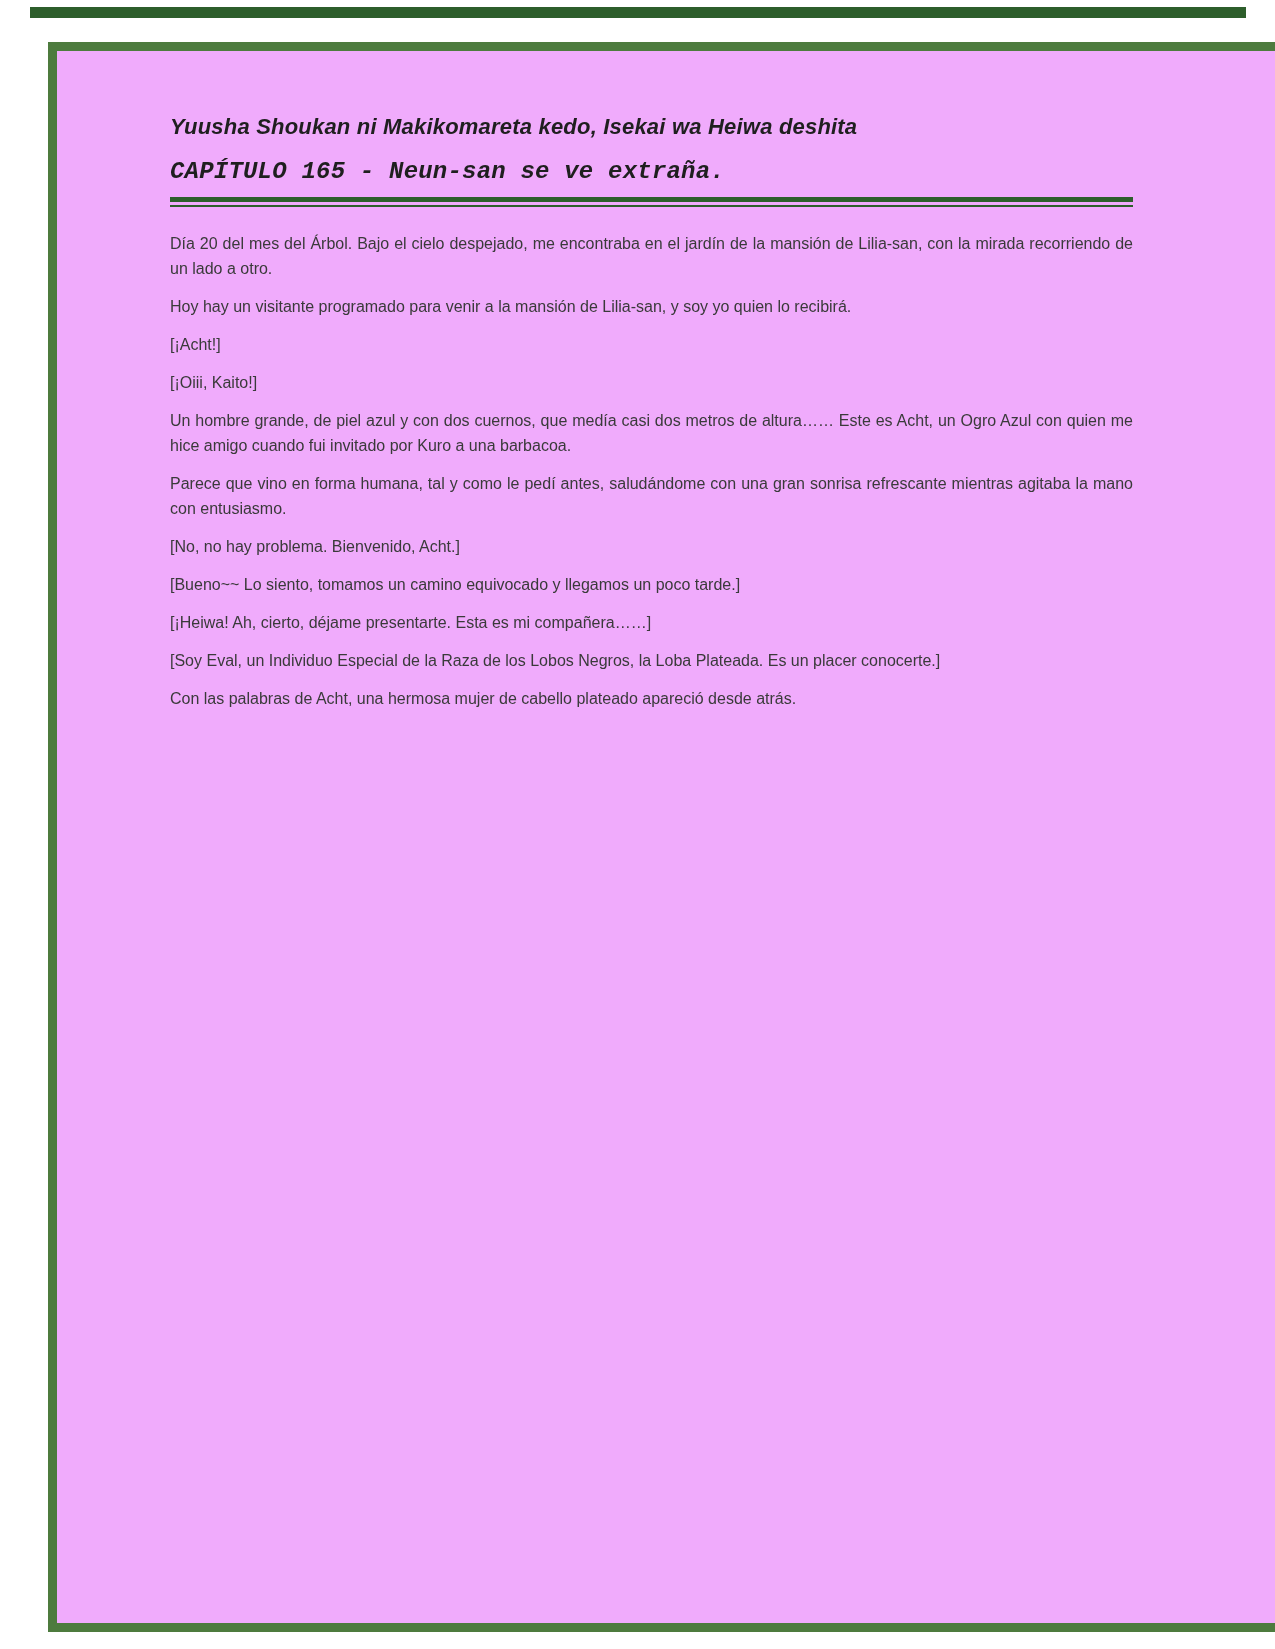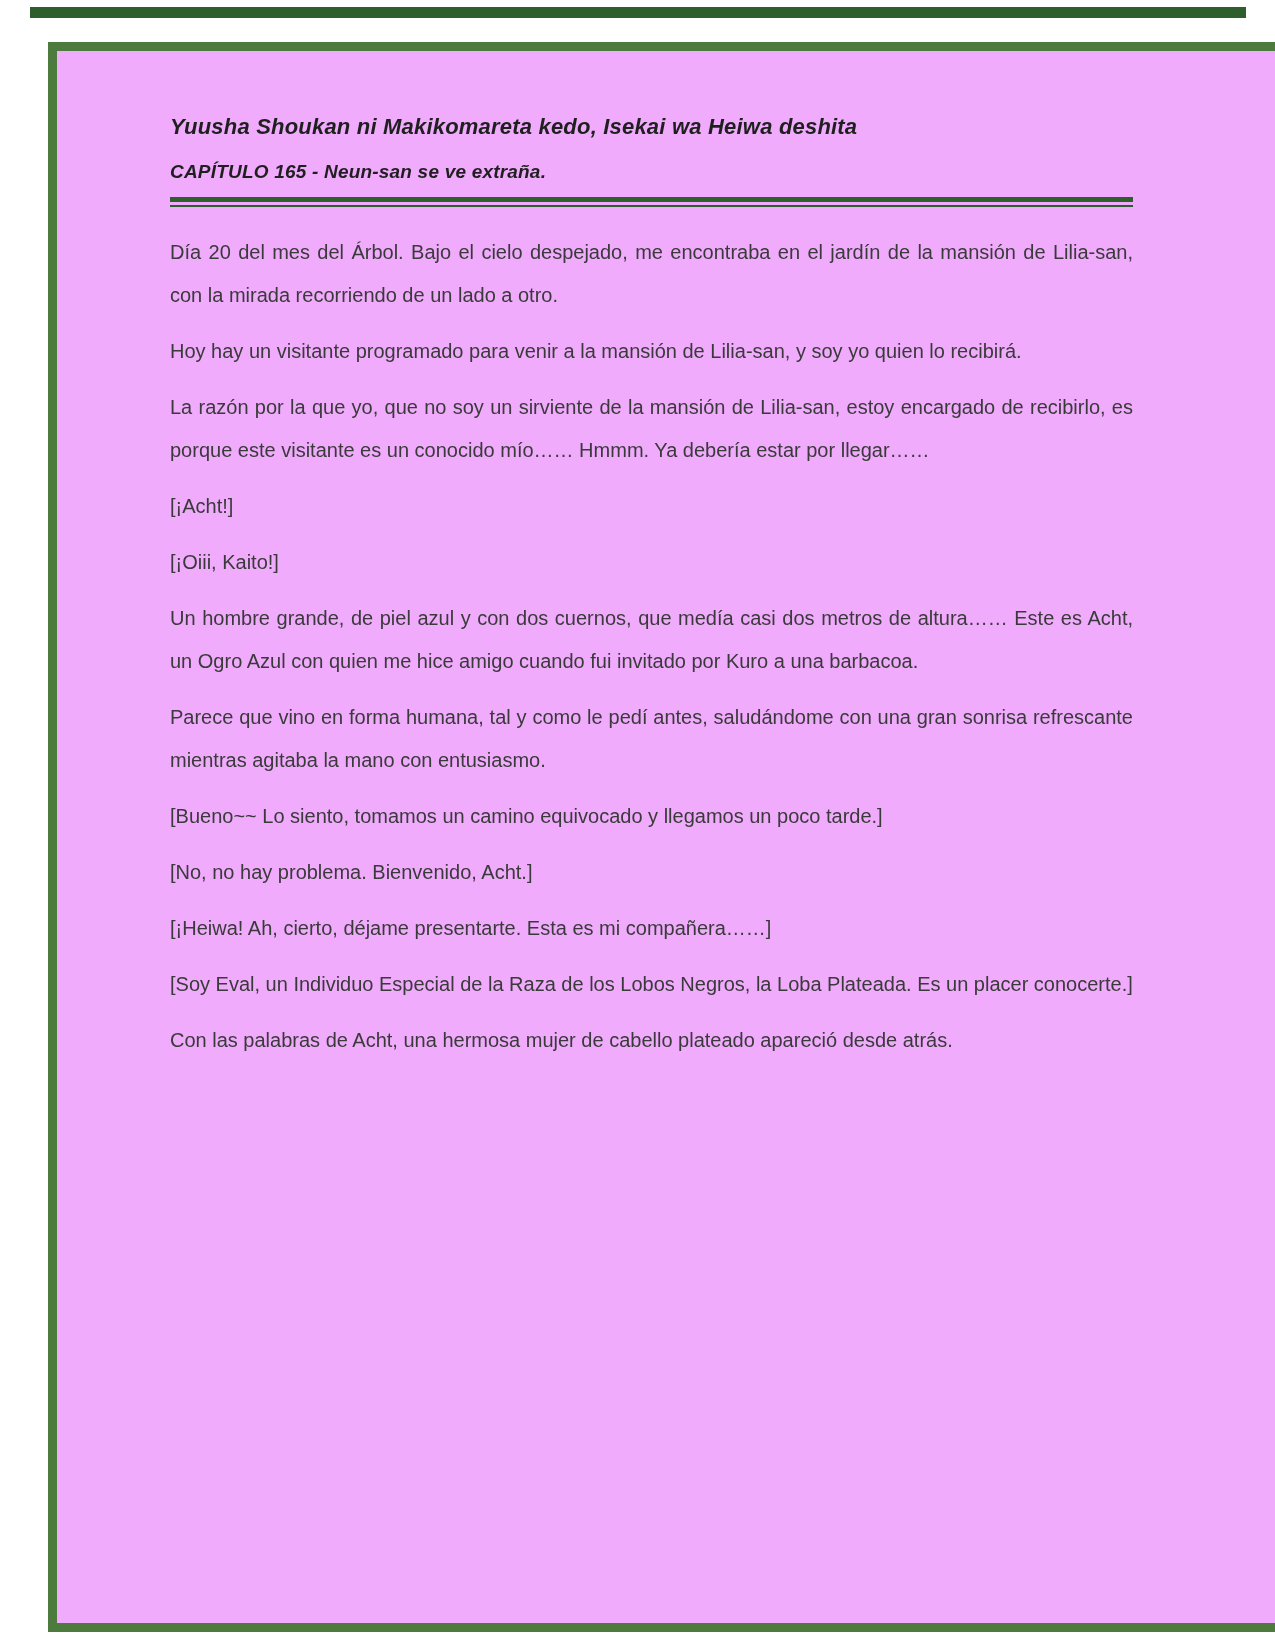--- a/index.html
+++ b/index.html
@@ -40,60 +40,60 @@
     margin: 0 0 18px 0;
     font-size: 22px;
     line-height: 27px;
     font-weight: bold;
     font-style: italic;
     color: #1f1f1f;
     letter-spacing: 0.2px;
   }
   .chapter-title {
     margin: 0 0 12px 0;
-    font-size: 19px;
+    font-size: 24px;
     line-height: 27px;
     font-weight: bold;
     font-style: italic;
     color: #1f1f1f;
     letter-spacing: 0.2px;
+    font-family: Liberation Mono, monospace;
   }
   .double-rule {
     height: 3px;
     border-top: 5px solid var(--rule_green, #2d5e2b);
     border-bottom: 2px solid var(--rule_green, #2d5e2b);
     margin: 0 0 24px 0;
   }
   .body-text p.para {
     margin: 0 0 13px 0;
-    font-size: 20px;
-    line-height: 43px;
+    font-size: 16px;
+    line-height: 25px;
     color: #3a3a3a;
     text-align: justify;
   }
 </style>
 </head>
 <body>
 
 <div class="page">
   <div class="top-bar"></div>
   <div class="frame">
     <div class="content">
       <h1 class="series-title">Yuusha Shoukan ni Makikomareta kedo, Isekai wa Heiwa deshita</h1>
       <h2 class="chapter-title">CAPÍTULO 165 - Neun-san se ve extraña.</h2>
       <div class="double-rule"></div>
       <div class="body-text">
           <p class="para">Día 20 del mes del Árbol. Bajo el cielo despejado, me encontraba en el jardín de la mansión de Lilia-san, con la mirada recorriendo de un lado a otro.</p>
           <p class="para">Hoy hay un visitante programado para venir a la mansión de Lilia-san, y soy yo quien lo recibirá.</p>
-          <p class="para">La razón por la que yo, que no soy un sirviente de la mansión de Lilia-san, estoy encargado de recibirlo, es porque este visitante es un conocido mío…… Hmmm. Ya debería estar por llegar……</p>
           <p class="para">[¡Acht!]</p>
           <p class="para">[¡Oiii, Kaito!]</p>
           <p class="para">Un hombre grande, de piel azul y con dos cuernos, que medía casi dos metros de altura…… Este es Acht, un Ogro Azul con quien me hice amigo cuando fui invitado por Kuro a una barbacoa.</p>
           <p class="para">Parece que vino en forma humana, tal y como le pedí antes, saludándome con una gran sonrisa refrescante mientras agitaba la mano con entusiasmo.</p>
+          <p class="para">[No, no hay problema. Bienvenido, Acht.]</p>
           <p class="para">[Bueno~~ Lo siento, tomamos un camino equivocado y llegamos un poco tarde.]</p>
-          <p class="para">[No, no hay problema. Bienvenido, Acht.]</p>
           <p class="para">[¡Heiwa! Ah, cierto, déjame presentarte. Esta es mi compañera……]</p>
           <p class="para">[Soy Eval, un Individuo Especial de la Raza de los Lobos Negros, la Loba Plateada. Es un placer conocerte.]</p>
           <p class="para">Con las palabras de Acht, una hermosa mujer de cabello plateado apareció desde atrás.</p>
         </div>
     </div>
   </div>
 </div>
 
 </body></html>

